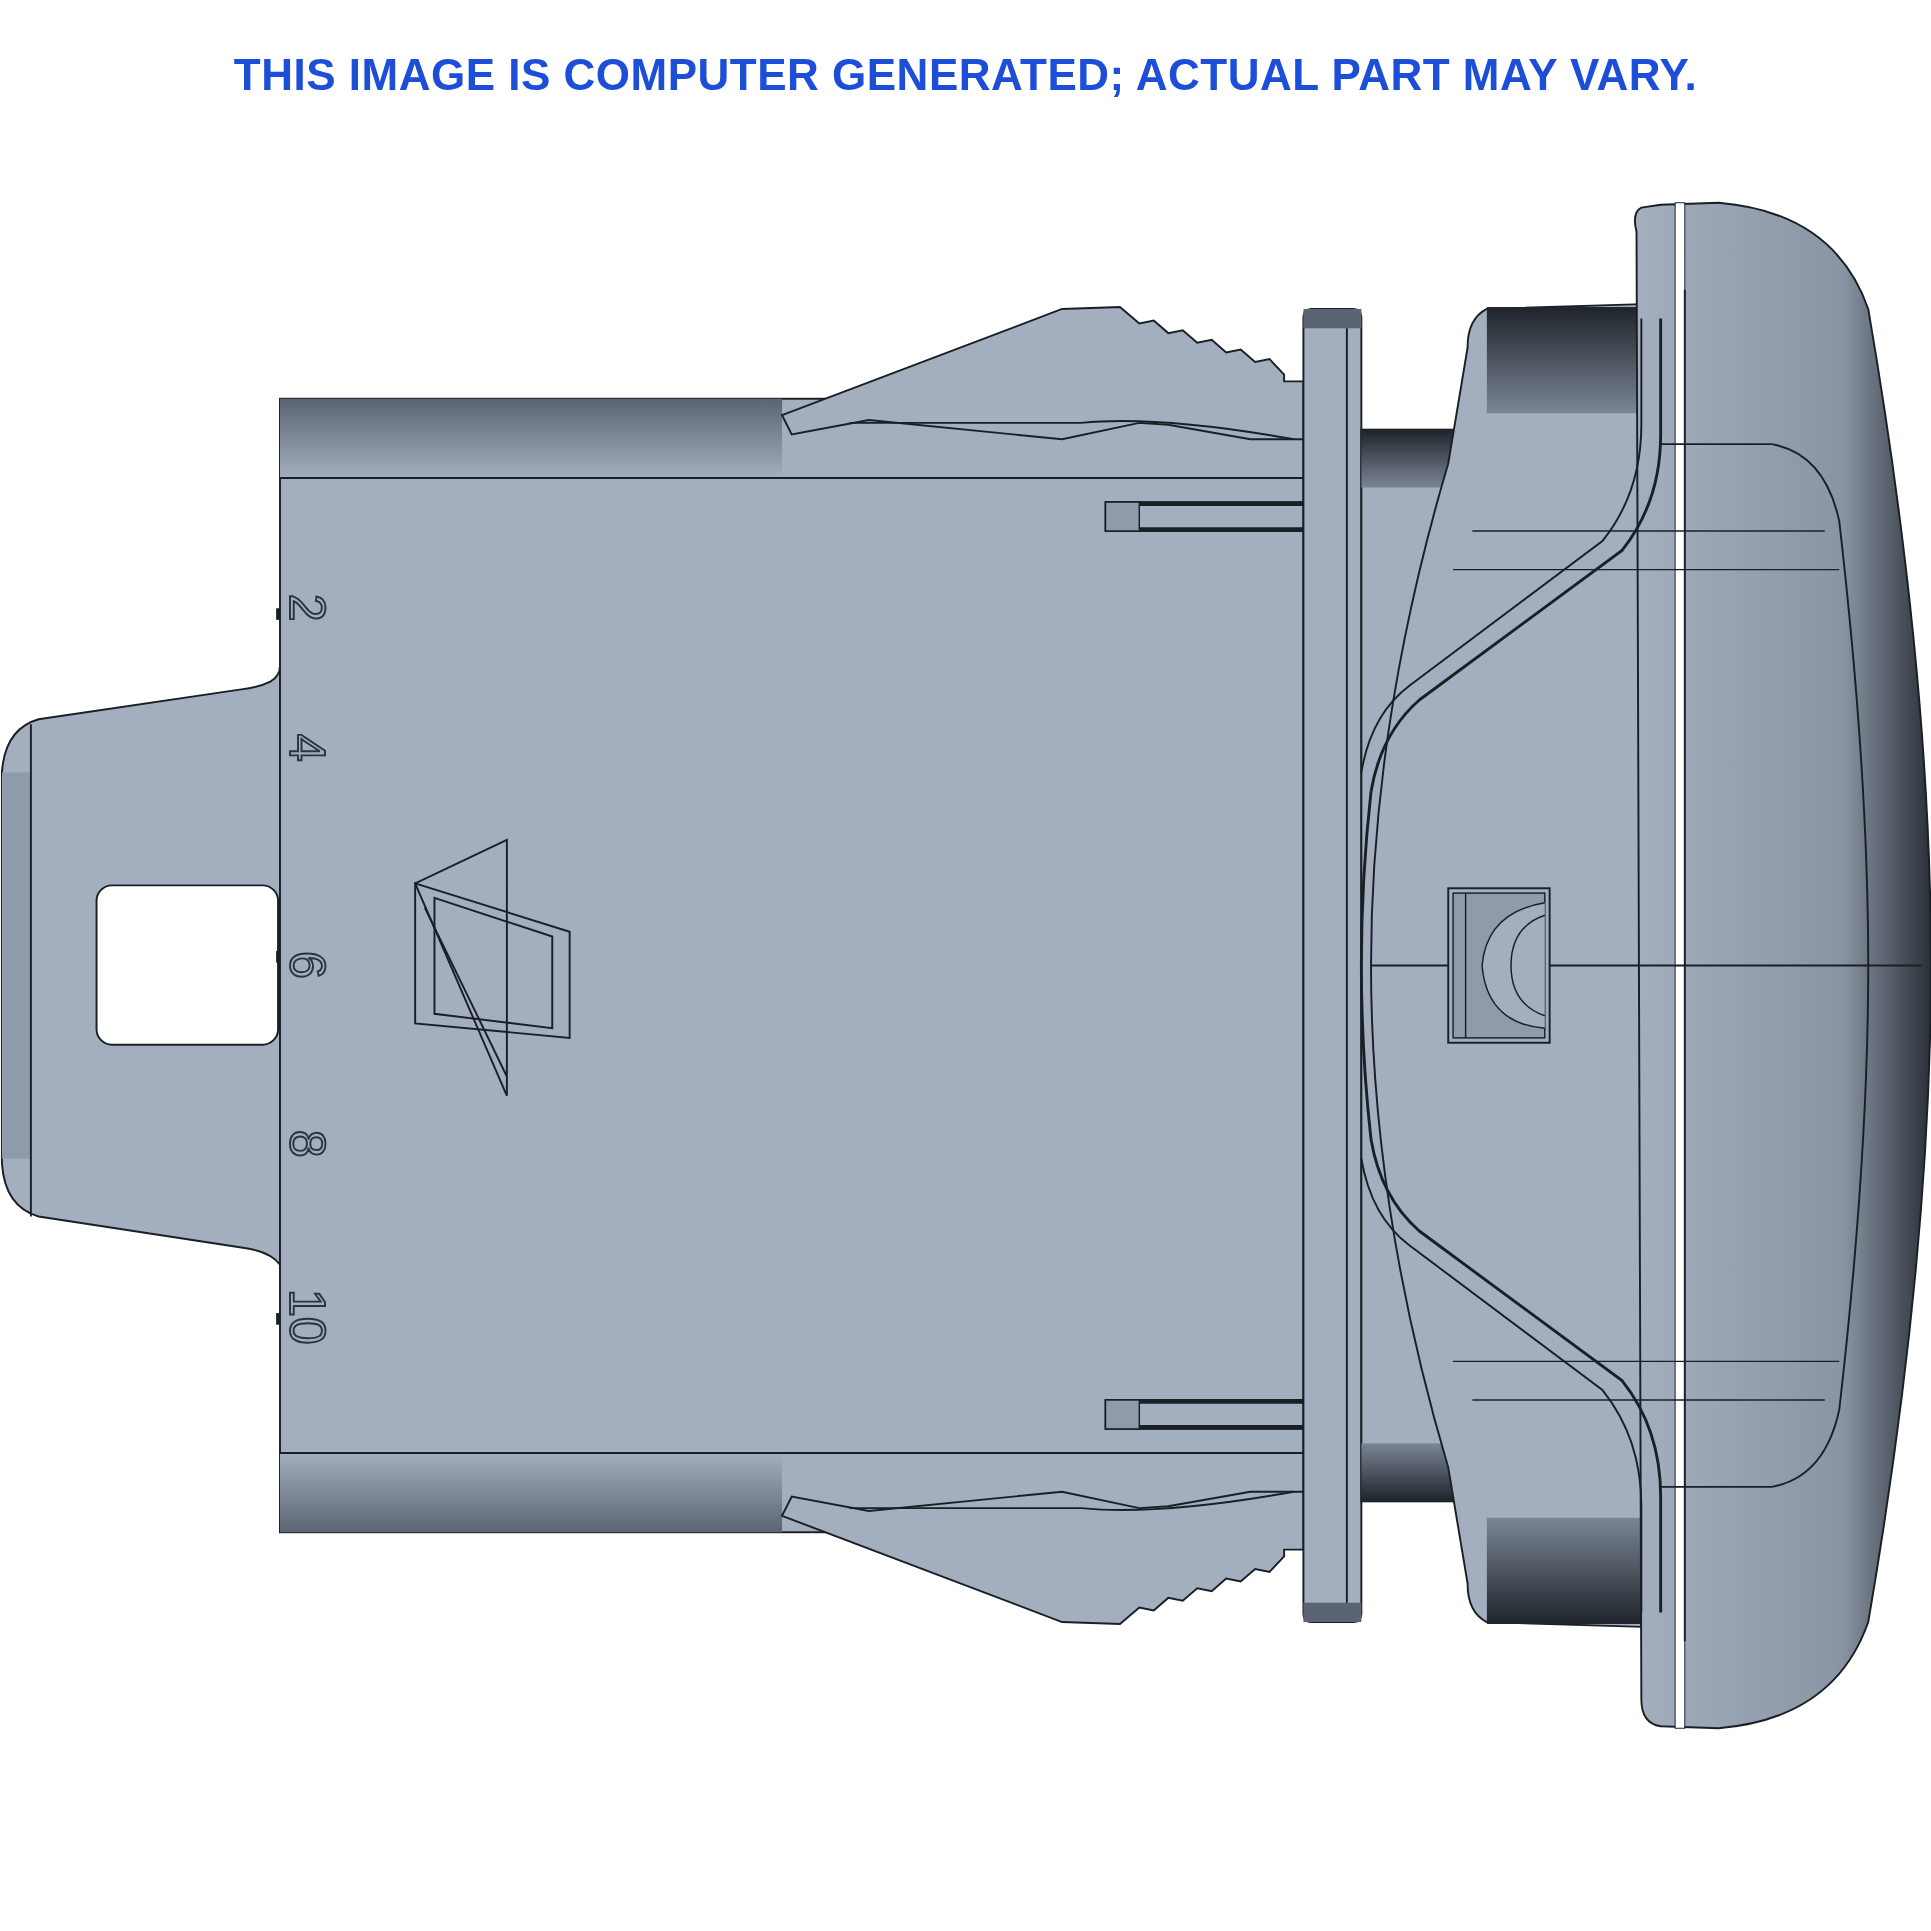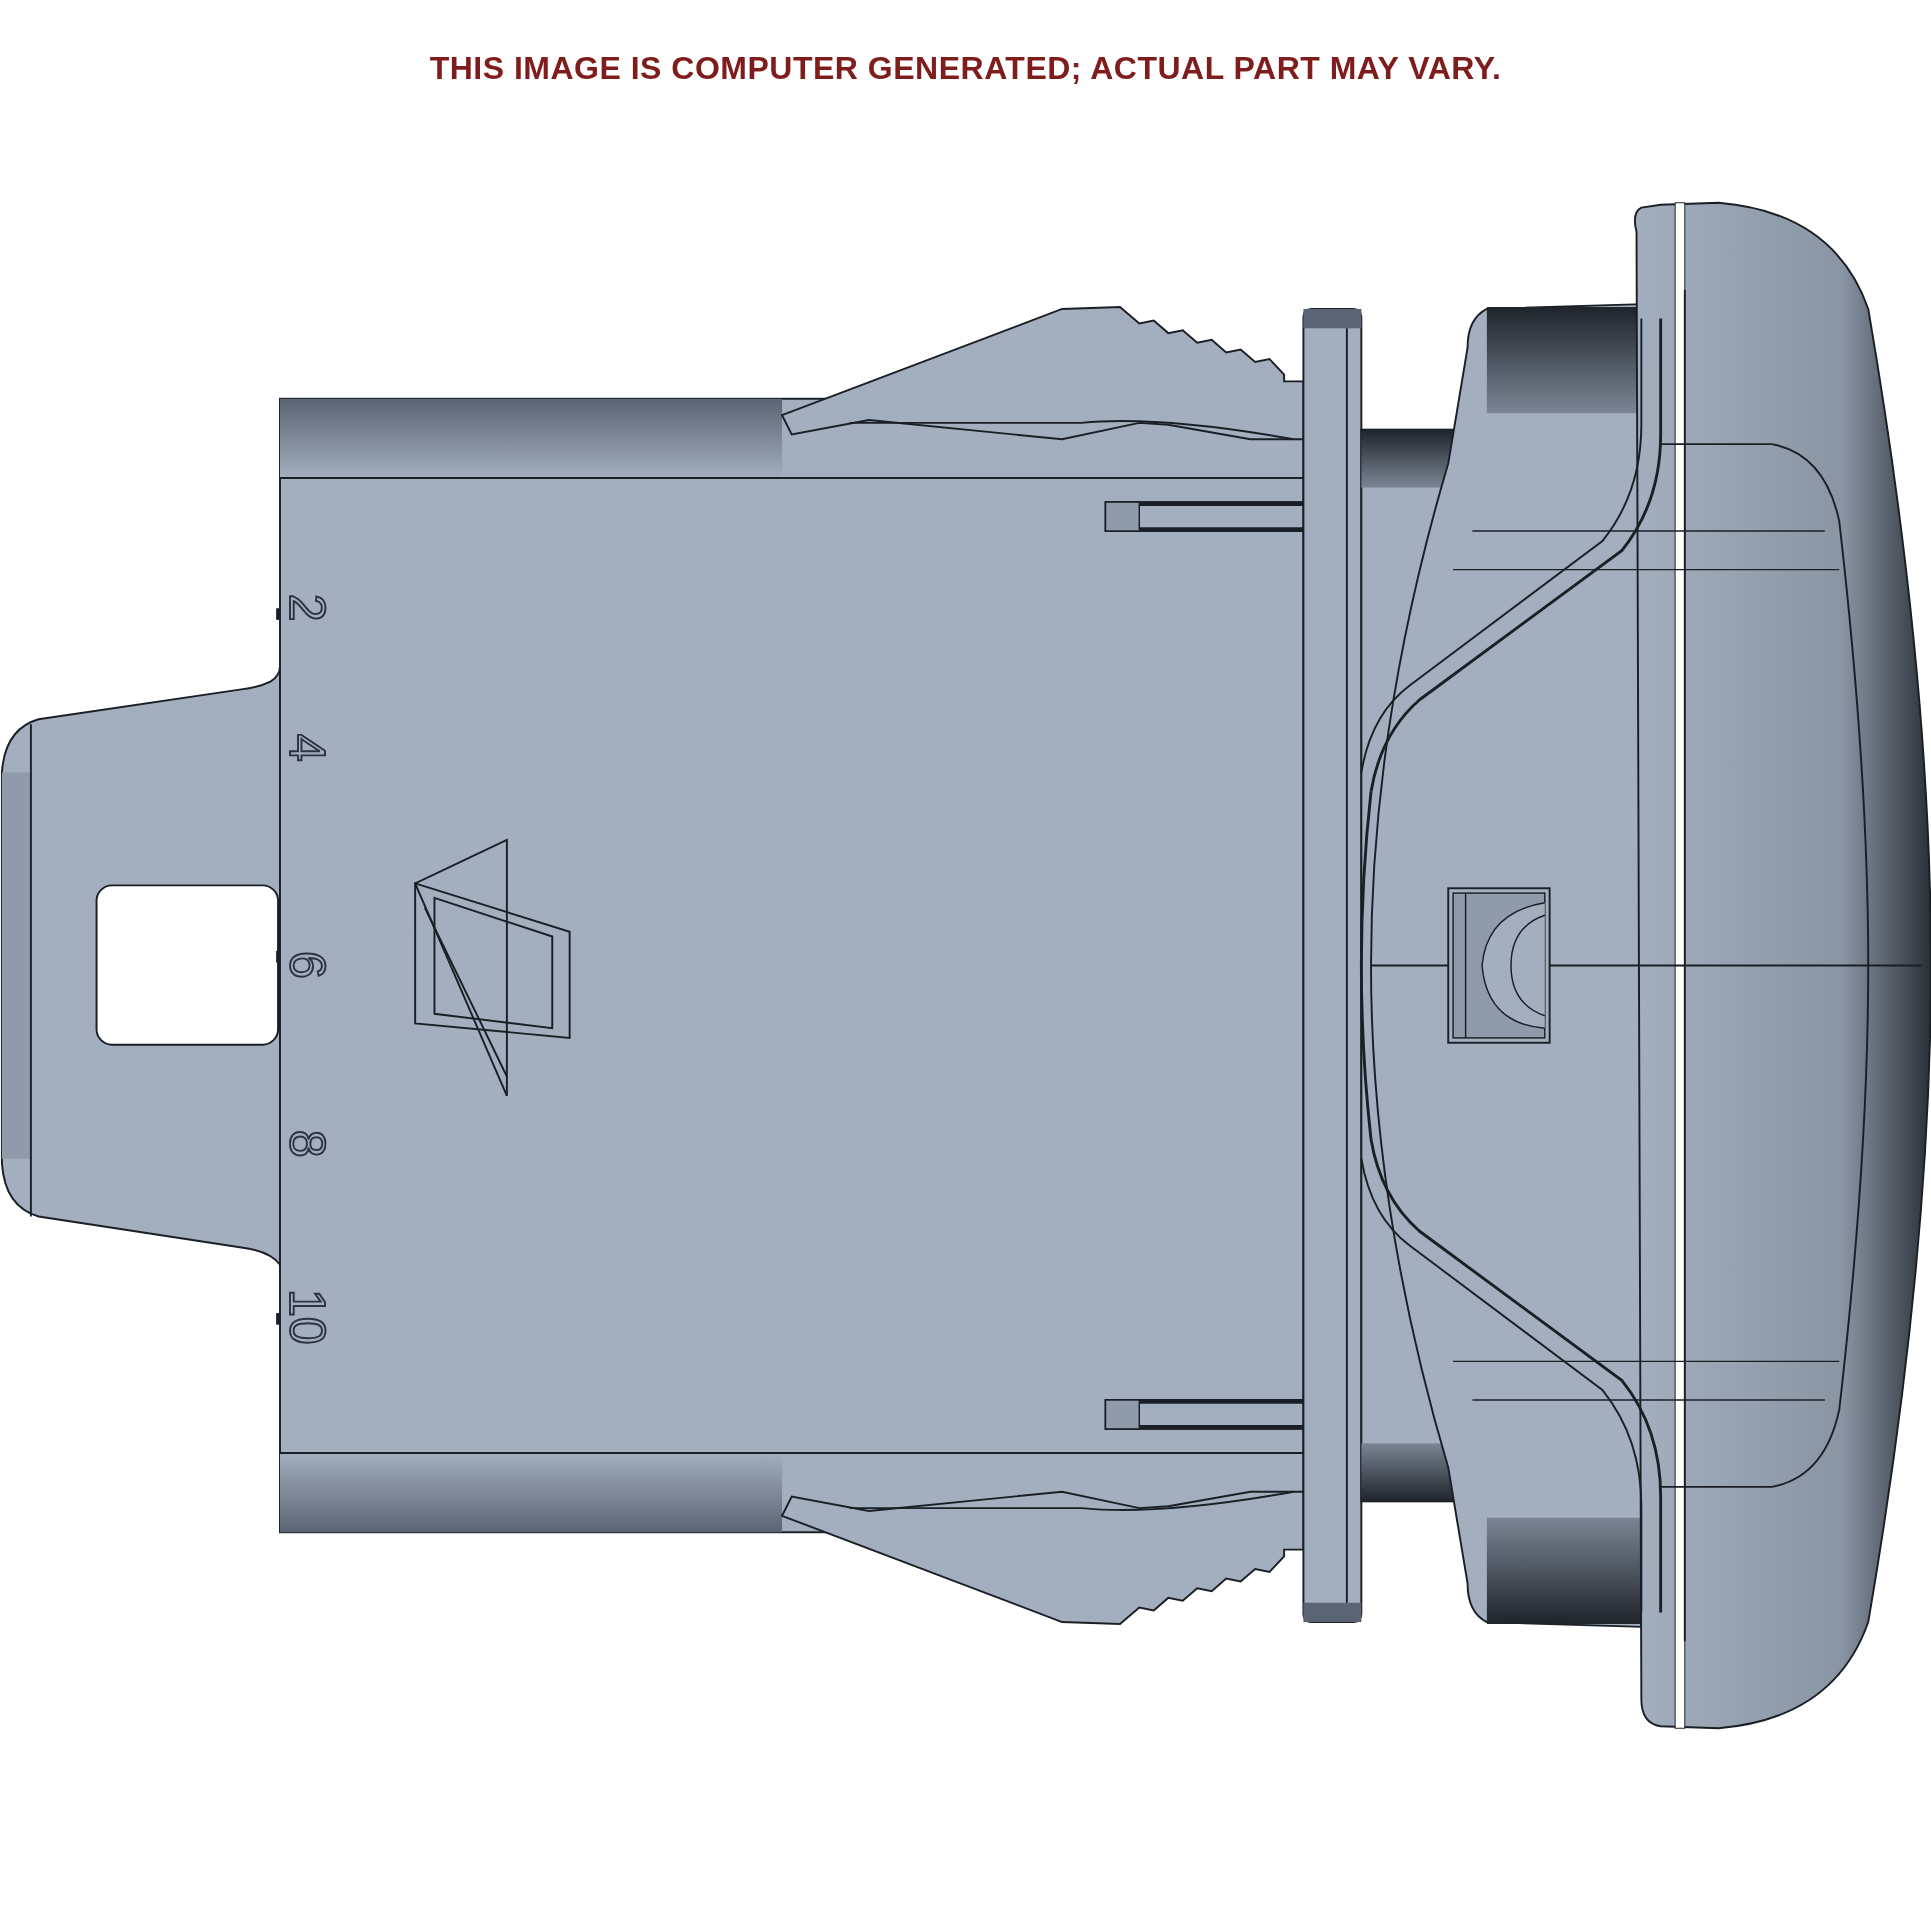--- a/index.html
+++ b/index.html
@@ -1,17 +1,17 @@
 <!DOCTYPE html>
 <html><head>
 <meta charset="utf-8">
 <style>
   html,body{margin:0;padding:0;background:#ffffff;}
   body{width:1931px;height:1931px;position:relative;overflow:hidden;font-family:"Liberation Sans",sans-serif;}
-  .disclaimer{position:absolute;left:0;top:50px;width:1931px;text-align:center;font-family:"Liberation Sans",sans-serif;font-weight:bold;font-size:32px;color:#7f1d1d;letter-spacing:0.5px;}
+  .disclaimer{position:absolute;left:0;top:50px;width:1931px;text-align:center;font-family:"Liberation Sans",sans-serif;font-weight:bold;font-size:44px;color:#1d4ed8;letter-spacing:0.5px;}
   svg.part{position:absolute;left:0;top:0;}
   .num{font-family:"Liberation Sans",sans-serif;font-size:52px;fill:none;stroke:#2b3440;stroke-width:2;}
 </style>
 </head>
 <body>
 
 <div class="disclaimer">THIS IMAGE IS COMPUTER GENERATED; ACTUAL PART MAY VARY.</div>
 
 <svg class="part" width="1931" height="1931" viewBox="0 0 2000 2000">
   <defs>

